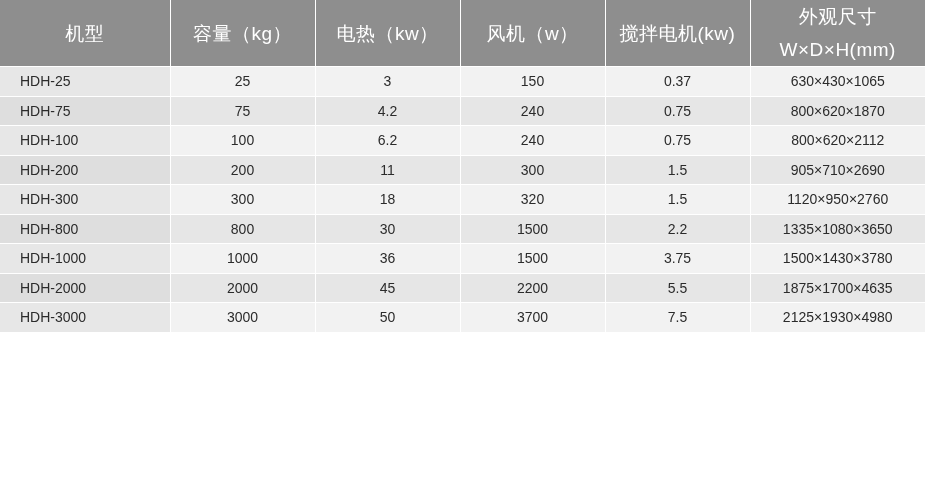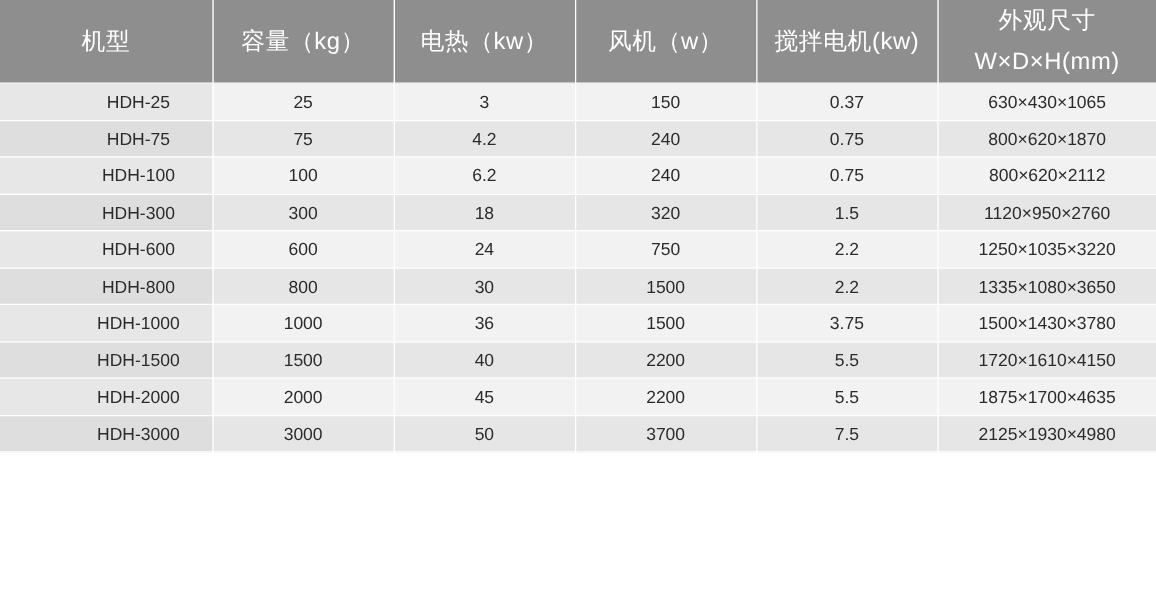--- a/index.html
+++ b/index.html
@@ -46,22 +46,22 @@
     height: 28.5px;
     padding: 0;
     text-align: center;
     border-right: 1px solid #ffffff;
     border-bottom: 1px solid #ffffff;
     white-space: nowrap;
   }
   .spec-table td:last-child { border-right: none; }
 
   .spec-table td.model {
-    text-align: center;
-    padding-left: 52px;
+    text-align: left;
+    padding-left: 20px;
   }
 
   
   .spec-table tbody tr:nth-child(odd) td { background: #f2f2f2; }
   .spec-table tbody tr:nth-child(even) td { background: #e6e6e6; }
   .spec-table tbody tr:nth-child(odd) td.model { background: #e7e7e7; }
   .spec-table tbody tr:nth-child(even) td.model { background: #dedede; }
 </style>
 </head>
 <body>
@@ -104,58 +104,50 @@
       </tr>
       <tr>
         <td class="model">HDH-100</td>
         <td>100</td>
         <td>6.2</td>
         <td>240</td>
         <td>0.75</td>
         <td>800×620×2112</td>
       </tr>
       <tr>
+        <td class="model">HDH-200</td>
+        <td>200</td>
+        <td>11</td>
+        <td>300</td>
+        <td>1.5</td>
+        <td>905×710×2690</td>
+      </tr>
+      <tr>
         <td class="model">HDH-300</td>
         <td>300</td>
         <td>18</td>
         <td>320</td>
         <td>1.5</td>
         <td>1120×950×2760</td>
-      </tr>
-      <tr>
-        <td class="model">HDH-600</td>
-        <td>600</td>
-        <td>24</td>
-        <td>750</td>
-        <td>2.2</td>
-        <td>1250×1035×3220</td>
       </tr>
       <tr>
         <td class="model">HDH-800</td>
         <td>800</td>
         <td>30</td>
         <td>1500</td>
         <td>2.2</td>
         <td>1335×1080×3650</td>
       </tr>
       <tr>
         <td class="model">HDH-1000</td>
         <td>1000</td>
         <td>36</td>
         <td>1500</td>
         <td>3.75</td>
         <td>1500×1430×3780</td>
-      </tr>
-      <tr>
-        <td class="model">HDH-1500</td>
-        <td>1500</td>
-        <td>40</td>
-        <td>2200</td>
-        <td>5.5</td>
-        <td>1720×1610×4150</td>
       </tr>
       <tr>
         <td class="model">HDH-2000</td>
         <td>2000</td>
         <td>45</td>
         <td>2200</td>
         <td>5.5</td>
         <td>1875×1700×4635</td>
       </tr>
       <tr>

